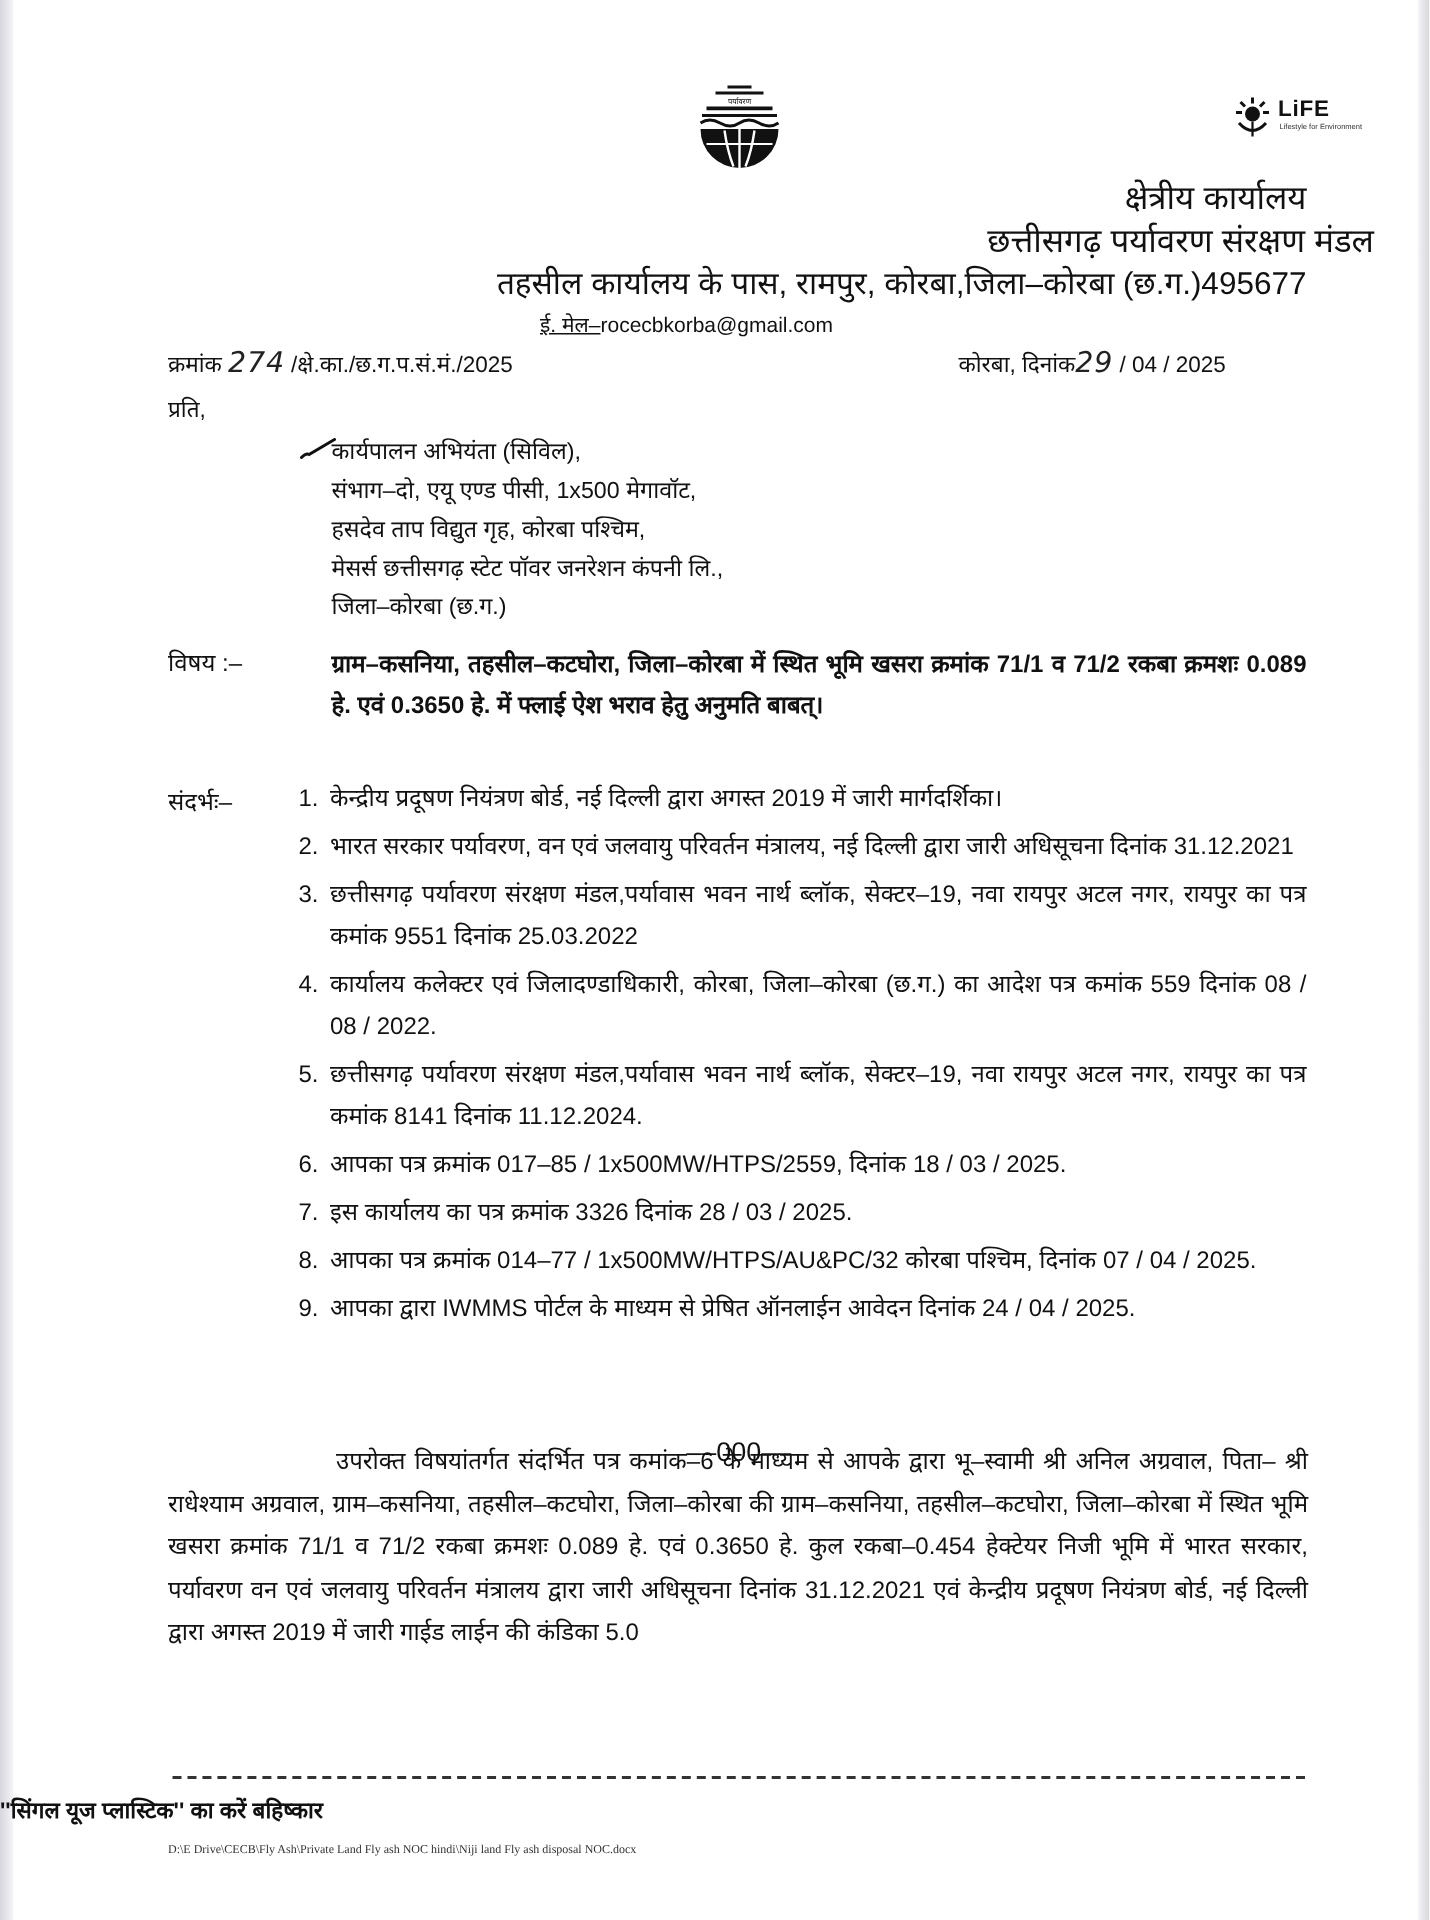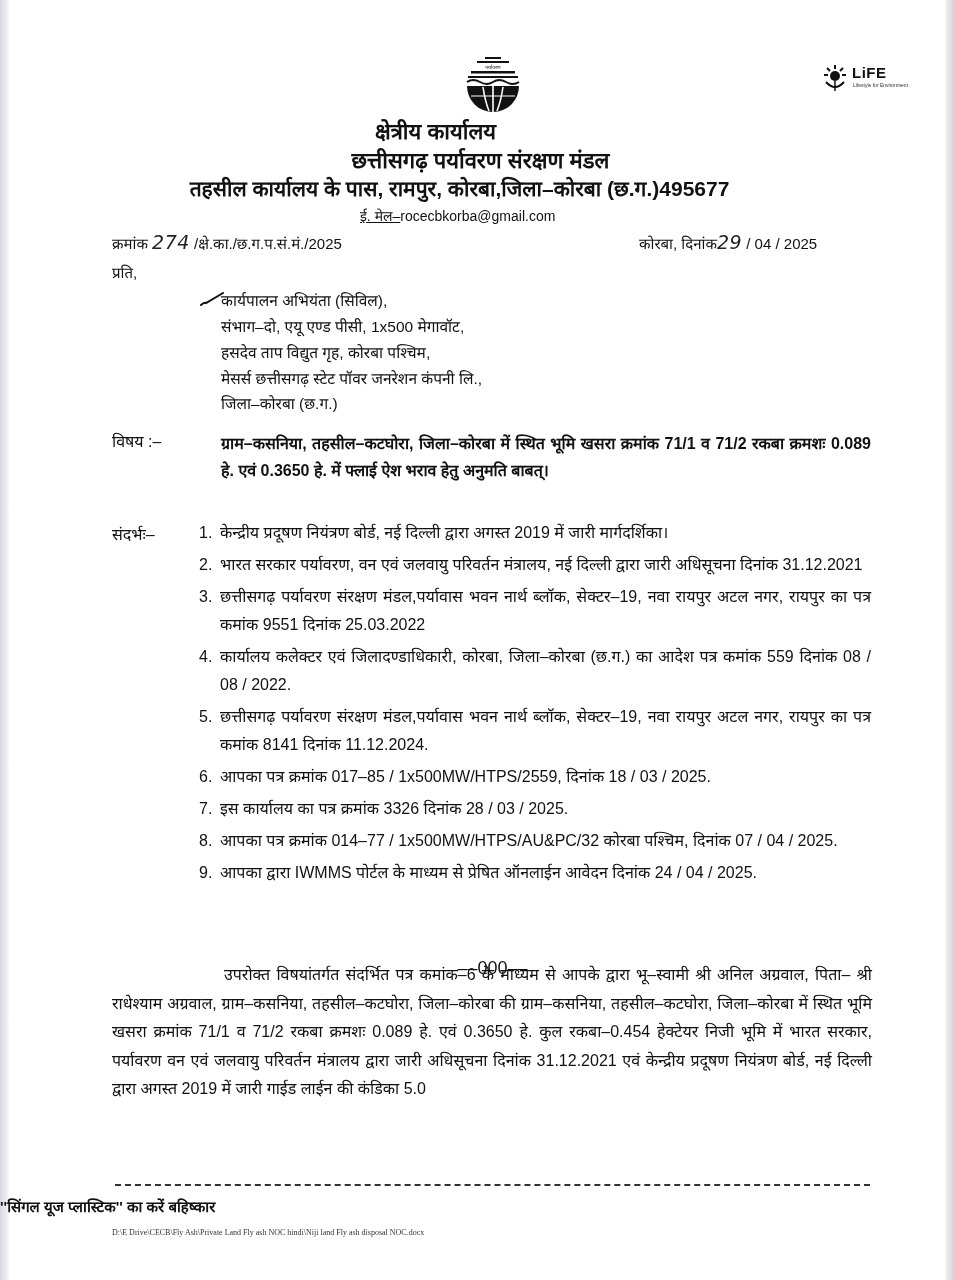--- a/index.html
+++ b/index.html
@@ -13,24 +13,24 @@
     .edge-right { position: absolute; right: 0; top: 0; width: 8px; height: 1280px;
       background: linear-gradient(to left, #d6d6dc, #ebebef 70%, #f8f8fa); }
 
     
     .emblem { position: absolute; left: 463px; top: 56px; width: 60px; height: 58px; }
     .life-logo { position: absolute; left: 822px; top: 64px; width: 72px; height: 30px; }
     .life-text { position: absolute; left: 852px; top: 64px; font-size: 15px; font-weight: bold; letter-spacing: 0.5px; }
     .life-sub { position: absolute; left: 853px; top: 83px; font-size: 5px; line-height: 5px; color: #333; }
 
     
-    .hdr { position: absolute; left: 0; width: 871px; text-align: center; font-weight: bold; color: #111; }
+    .hdr { position: absolute; left: 0; width: 871px; text-align: right; font-weight: normal; color: #111; }
     .hdr-1 { top: 115px; font-size: 22px; }
     .hdr-2 { top: 144px; font-size: 22px; margin-left: 45px; }
-    .hdr-3 { top: 174px; font-size: 21px; padding-left: 24px; }
+    .hdr-3 { top: 174px; font-size: 21px; }
     .hdr-email { position: absolute; left: 360px; top: 206px; font-size: 14px; }
     .hdr-email .u { text-decoration: underline; }
 
     .ref-line { position: absolute; left: 112px; top: 231px; font-size: 15px; }
     .hand { font-family: "DejaVu Sans", sans-serif; font-size: 19px; font-style: italic; letter-spacing: 0.5px; color: #222; margin-top: 28px; }
     .date-line { position: absolute; left: 639px; top: 231px; font-size: 15px; text-align: right; }
     .prati { position: absolute; left: 112px; top: 262px; font-size: 15px; }
 
     .tick-mark { position: absolute; left: 200px; top: 292px; width: 24px; height: 14px; }
 

